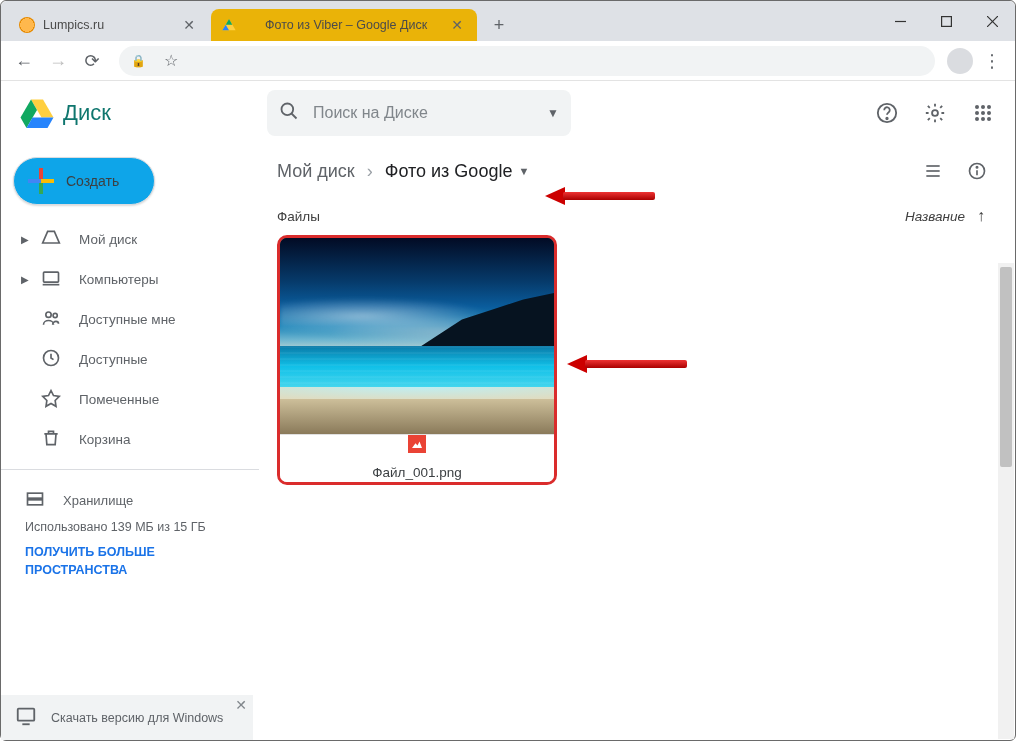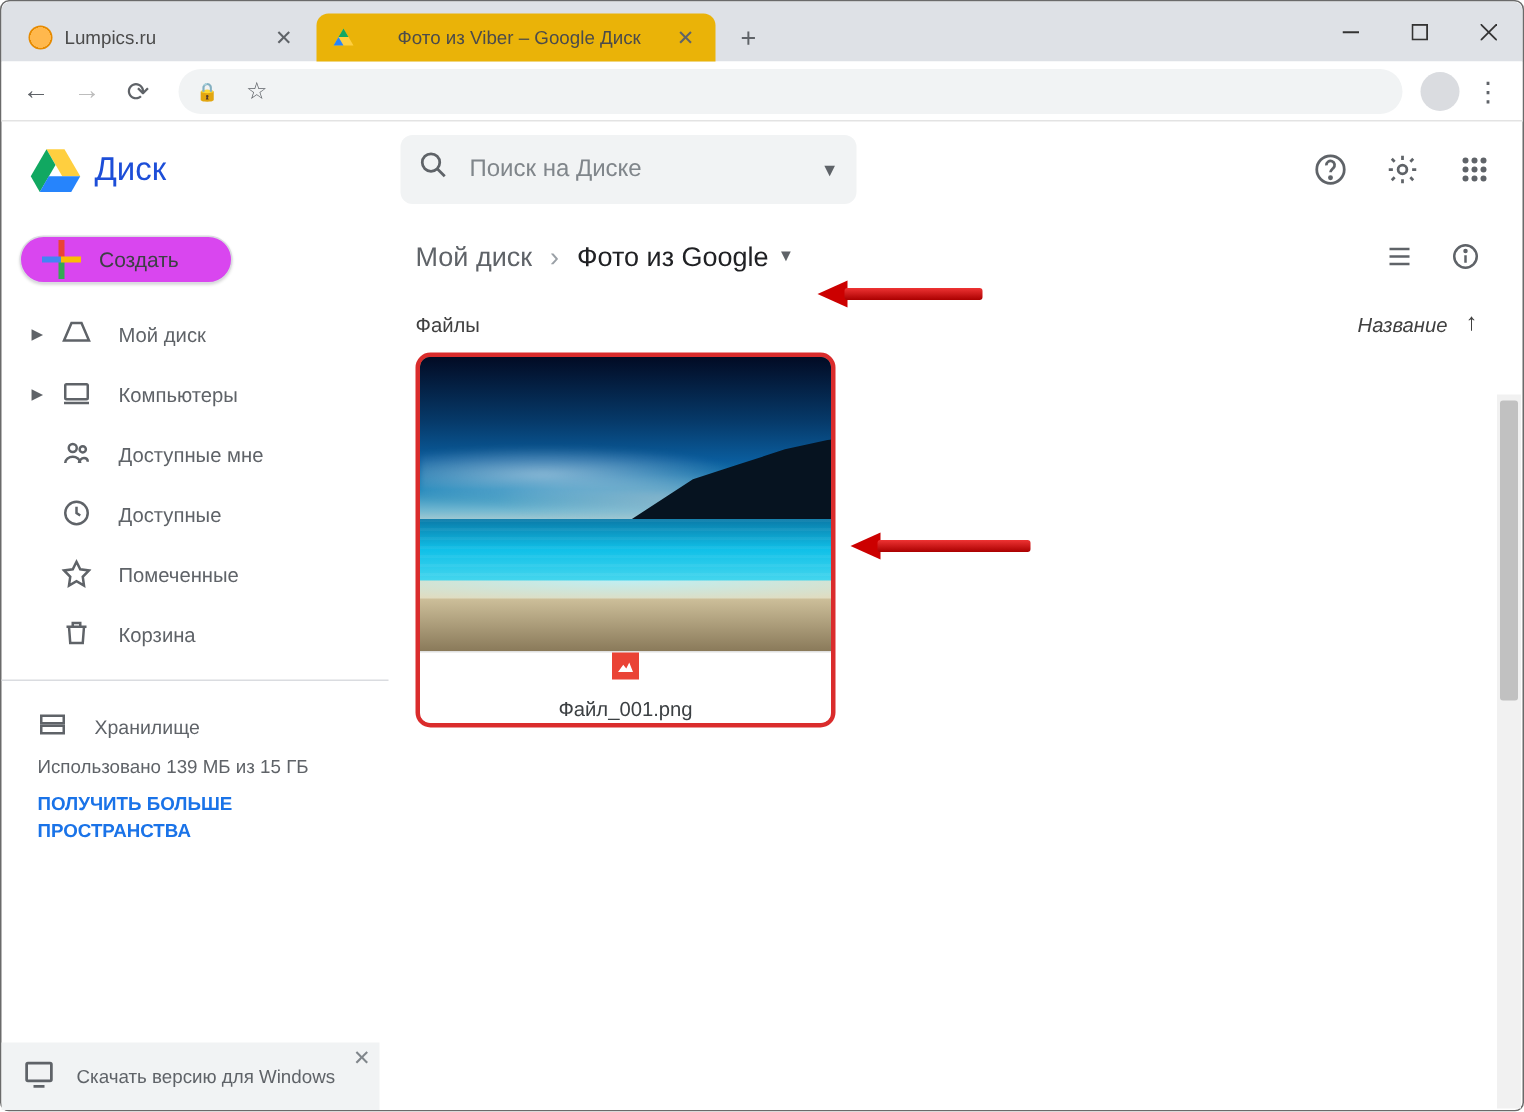--- a/index.html
+++ b/index.html
@@ -30,31 +30,31 @@
 .omnibox .url .host { color: #202124; }
 .omnibox .url .path { color: #80868b; }
 .omnibox .url .proto { color: #80868b; }
 .omnibox .star { color: #5f6368; font-size: 16px; margin-left: 8px; }
 .avatar-btn { width: 26px; height: 26px; border-radius: 50%; background: #dadce0; cursor: pointer; }
 .menu-btn { width: 30px; height: 30px; display: flex; align-items: center; justify-content: center; color: #5f6368; font-size: 18px; cursor: pointer; }
 
 
 .app-header { height: 64px; display: flex; align-items: center; padding: 0 12px 0 18px; gap: 8px; }
 .drive-logo { display: flex; align-items: center; gap: 8px; width: 240px; }
-.drive-logo .logo-name { font-size: 22px; color: #1d4ed8; }
+.drive-logo .logo-name { font-size: 22px; color: #0f766e; }
 .searchbox { flex: 1; max-width: 620px; height: 46px; background: #f1f3f4; border-radius: 8px; display: flex; align-items: center; padding: 0 12px; color: #5f6368; font-size: 16px; }
 .searchbox .sicon { margin-right: 14px; font-size: 20px; }
 .searchbox .stext { flex: 1; color: #80868b; }
 .searchbox .sdrop { font-size: 12px; color: #5f6368; }
 .hicon { width: 40px; height: 40px; display: flex; align-items: center; justify-content: center; color: #5f6368; cursor: pointer; border-radius: 50%; }
 
 
 .content { display: flex; flex: 1; min-height: 0; position: relative; }
 .sidebar { width: 258px; padding: 8px 0; display: flex; flex-direction: column; }
-.create-btn { margin: 4px 0 14px 12px; width: 142px; height: 32px; border: 1px solid #dadce0; border-radius: 24px; background: #d946ef; display: flex; align-items: center; padding-left: 14px; font-size: 14px; color: #3c4043; cursor: pointer; box-shadow: 0 1px 2px rgba(0,0,0,0.15); gap: 12px; }
+.create-btn { margin: 4px 0 14px 12px; width: 142px; height: 48px; border: 1px solid #dadce0; border-radius: 24px; background: #0ea5e9; display: flex; align-items: center; padding-left: 14px; font-size: 14px; color: #3c4043; cursor: pointer; box-shadow: 0 1px 2px rgba(0,0,0,0.15); gap: 12px; }
 .plus-icon { width: 26px; height: 26px; position: relative; }
 .plus-icon::before, .plus-icon::after { content: ''; position: absolute; background: #34a853; }
 .plus-icon::before { left: 11px; top: 0; width: 4px; height: 26px; background: linear-gradient(#ea4335 50%, #34a853 50%); }
 .plus-icon::after { top: 11px; left: 0; height: 4px; width: 26px; background: linear-gradient(90deg, #4285f4 50%, #fbbc04 50%); }
 .nav-item { display: flex; align-items: center; height: 40px; padding: 0 12px 0 20px; font-size: 13.5px; color: #5f6368; cursor: pointer; border-radius: 0 20px 20px 0; gap: 18px; margin-right: 12px; }
 .nav-item .chev { font-size: 10px; color: #5f6368; margin-right: -6px; width: 8px; }
 .nav-item .nicon { width: 20px; text-align: center; }
 .nav-item svg { width: 20px; height: 20px; }
 .divider { height: 1px; background: #dadce0; margin: 10px 0; }
 .storage { padding: 0 20px 0 24px; font-size: 13px; color: #5f6368; }

